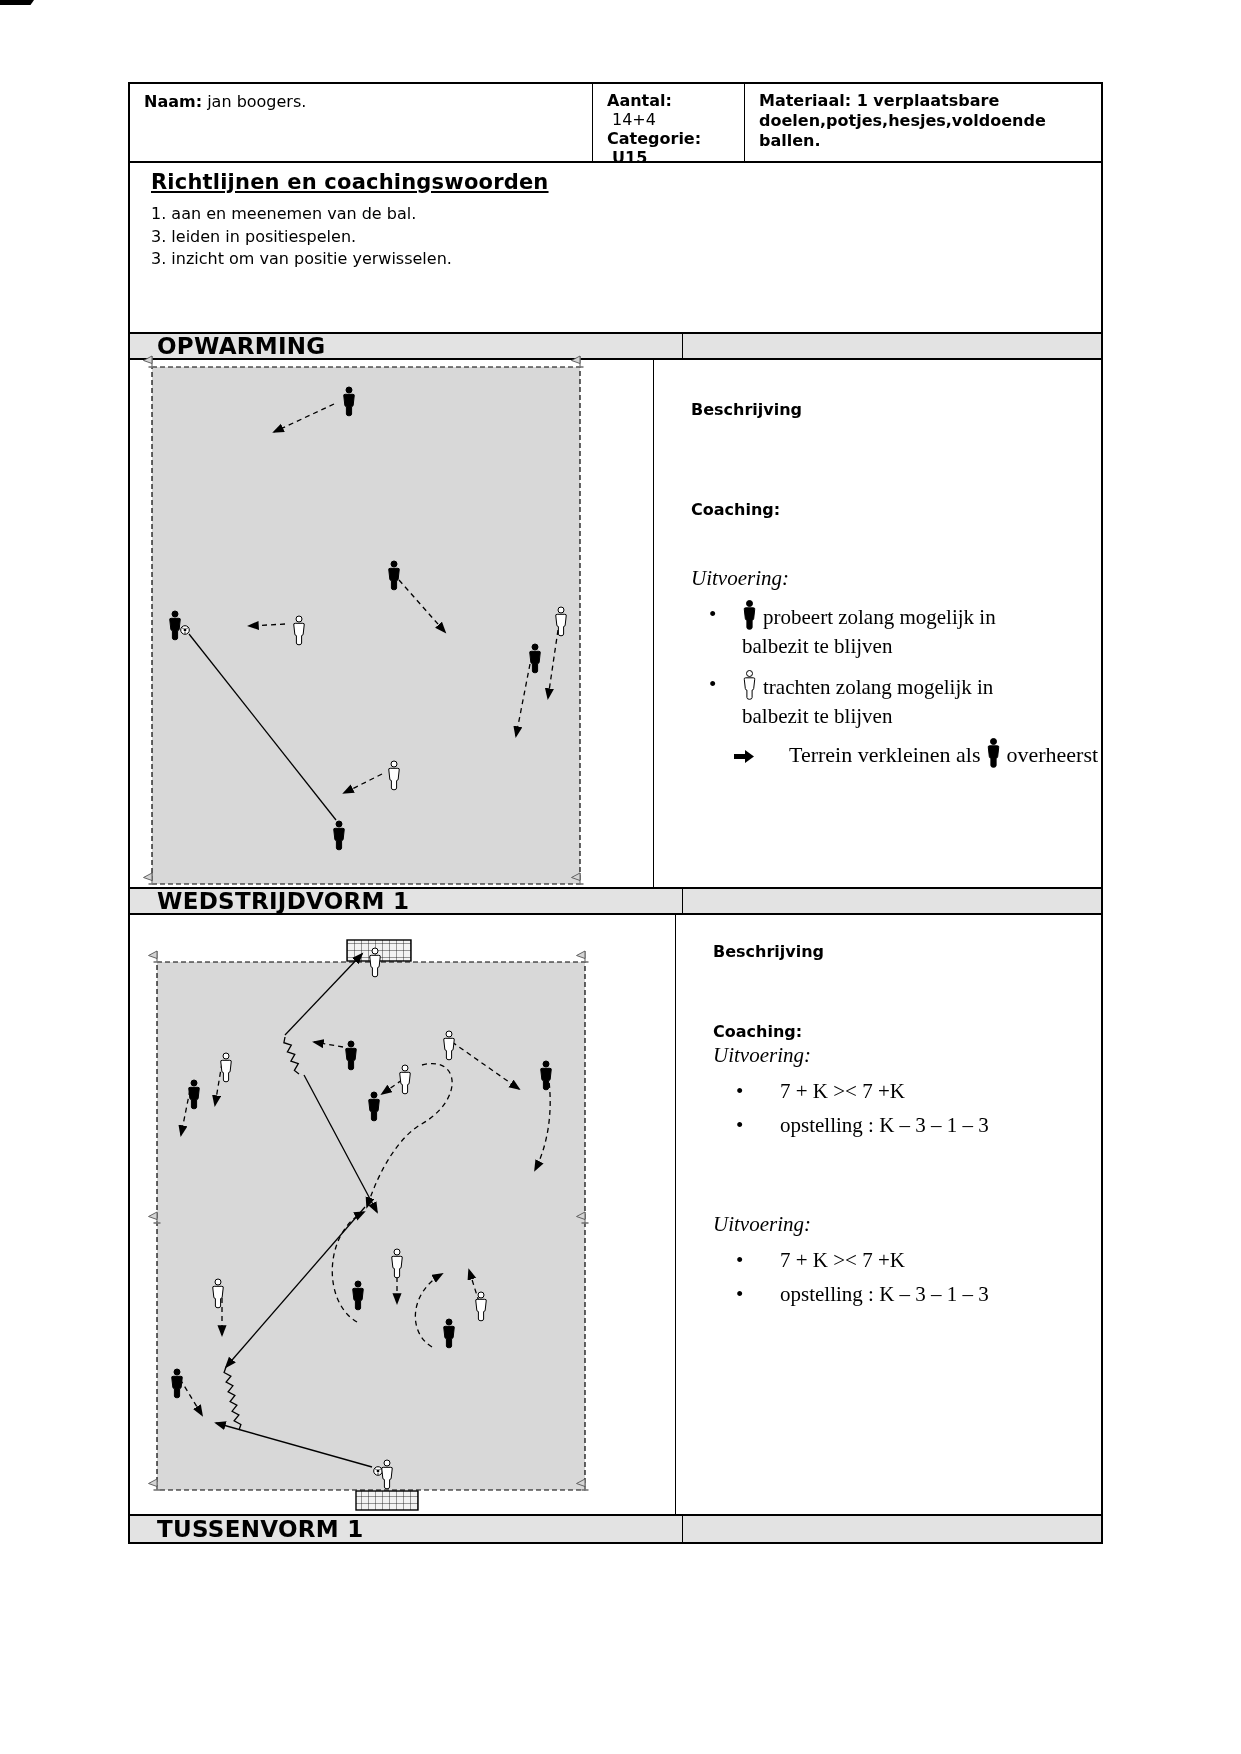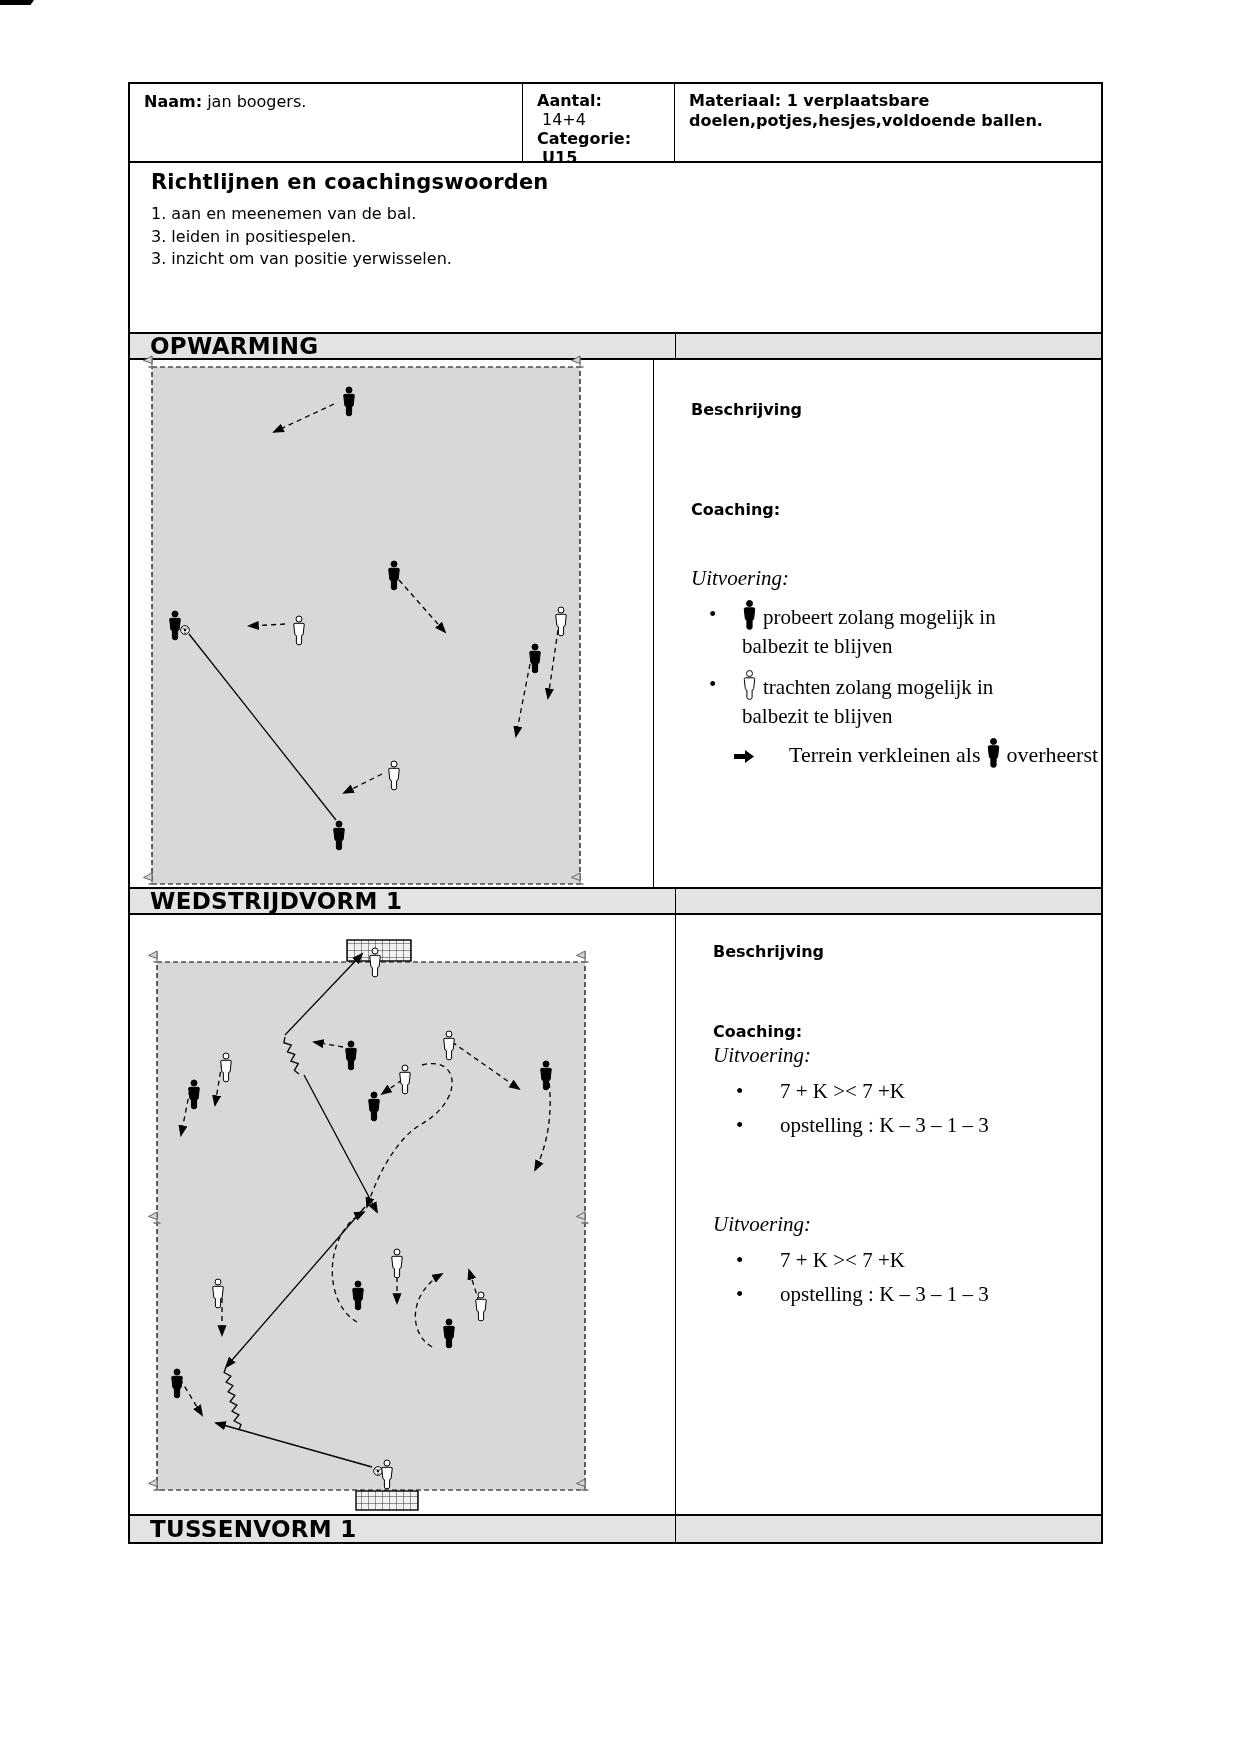--- a/index.html
+++ b/index.html
@@ -5,31 +5,31 @@
   html,body{margin:0;padding:0;background:#fff;}
   .page{position:relative;width:1241px;height:1754px;background:#ffffff;
         font-family:"DejaVu Sans",sans-serif;color:#000;overflow:hidden;}
   .artifact{position:absolute;left:0;top:0;width:34px;height:5px;background:#000;
             transform:skewX(-35deg);transform-origin:left top;}
   .doc{position:absolute;left:128px;top:82px;width:975px;border:2px solid #000;box-sizing:border-box;}
   .row{box-sizing:border-box;}
   
   .hdr-row{display:flex;height:79px;border-bottom:2px solid #000;box-sizing:border-box;}
   .hdr-col{box-sizing:border-box;padding:7px 10px 0 14px;font-size:16px;line-height:21px;}
-  .hc1{width:393px;border-right:1.5px solid #000;}
+  .hc1{width:463px;border-right:1.5px solid #000;}
   .hc2{width:152px;border-right:1.5px solid #000;line-height:19px;}
   .hc3{flex:1;line-height:20px;}
   .hc2 .ind{padding-left:5px;}
   b{font-weight:bold;}
   
   .richt-row{height:169px;border-bottom:0;box-sizing:border-box;padding:7px 0 0 21px;}
-  .richt-title{font-size:21px;font-weight:bold;margin-bottom:9px;letter-spacing:.2px;}
+  .richt-title{font-size:21px;font-weight:bold;text-decoration:underline;margin-bottom:9px;letter-spacing:.2px;}
   .richt-item{font-size:16px;line-height:22.5px;}
   
-  .bar{display:flex;height:28px;background:#e3e3e3;border-top:2px solid #000;border-bottom:2px solid #000;box-sizing:border-box;}
+  .bar{display:flex;height:28px;background:#e3e3e3;border-top:2px solid #000;border-bottom:2px solid #000;box-sizing:border-box;padding-left:7px;}
   .bar-left{width:546px;box-sizing:border-box;border-right:1.5px solid #000;
             font-size:23px;font-weight:bold;padding-left:20px;display:flex;align-items:center;letter-spacing:.3px;}
   .bar-right{flex:1;}
   .bar.last{border-bottom:0;}
   
   .content-row{display:flex;box-sizing:border-box;gap:27px;}
   .content-left{width:546px;box-sizing:border-box;border-right:1.5px solid #000;position:relative;}
   .content-right{flex:1;box-sizing:border-box;position:relative;}
   .diagram{position:absolute;left:0;top:0;right:0;bottom:0;}
   

